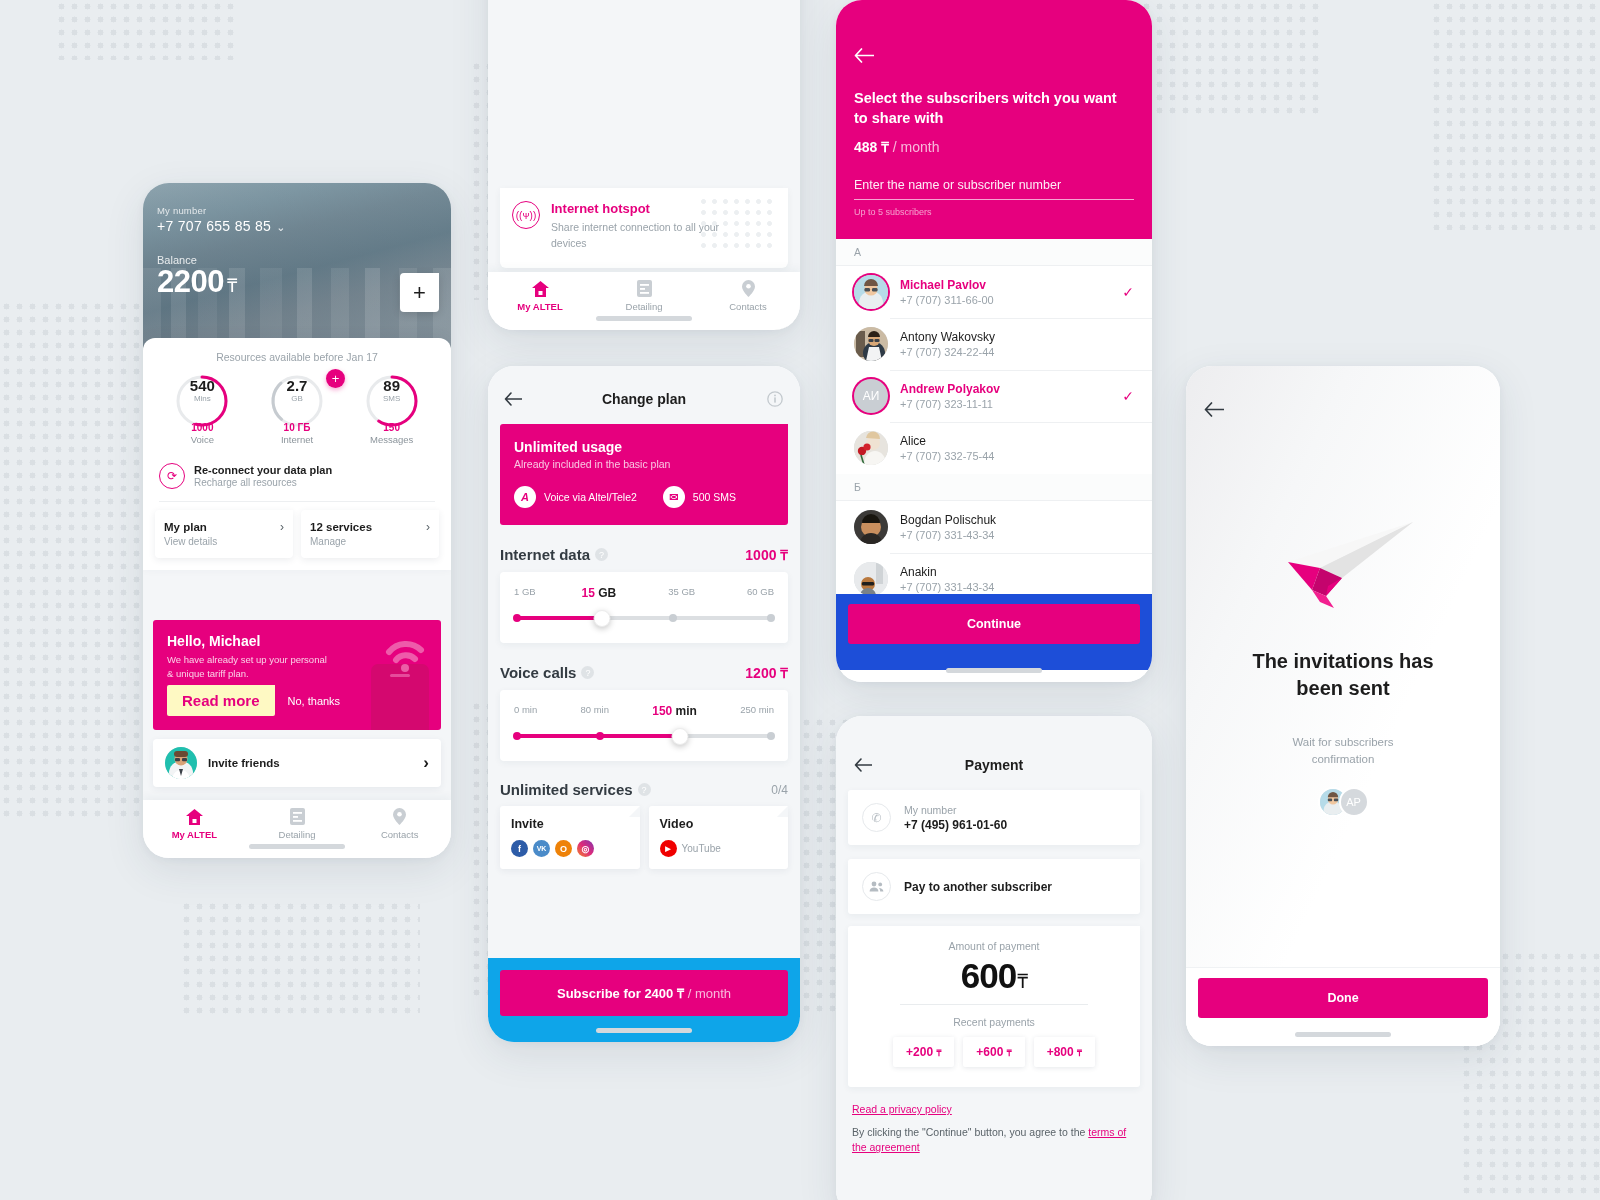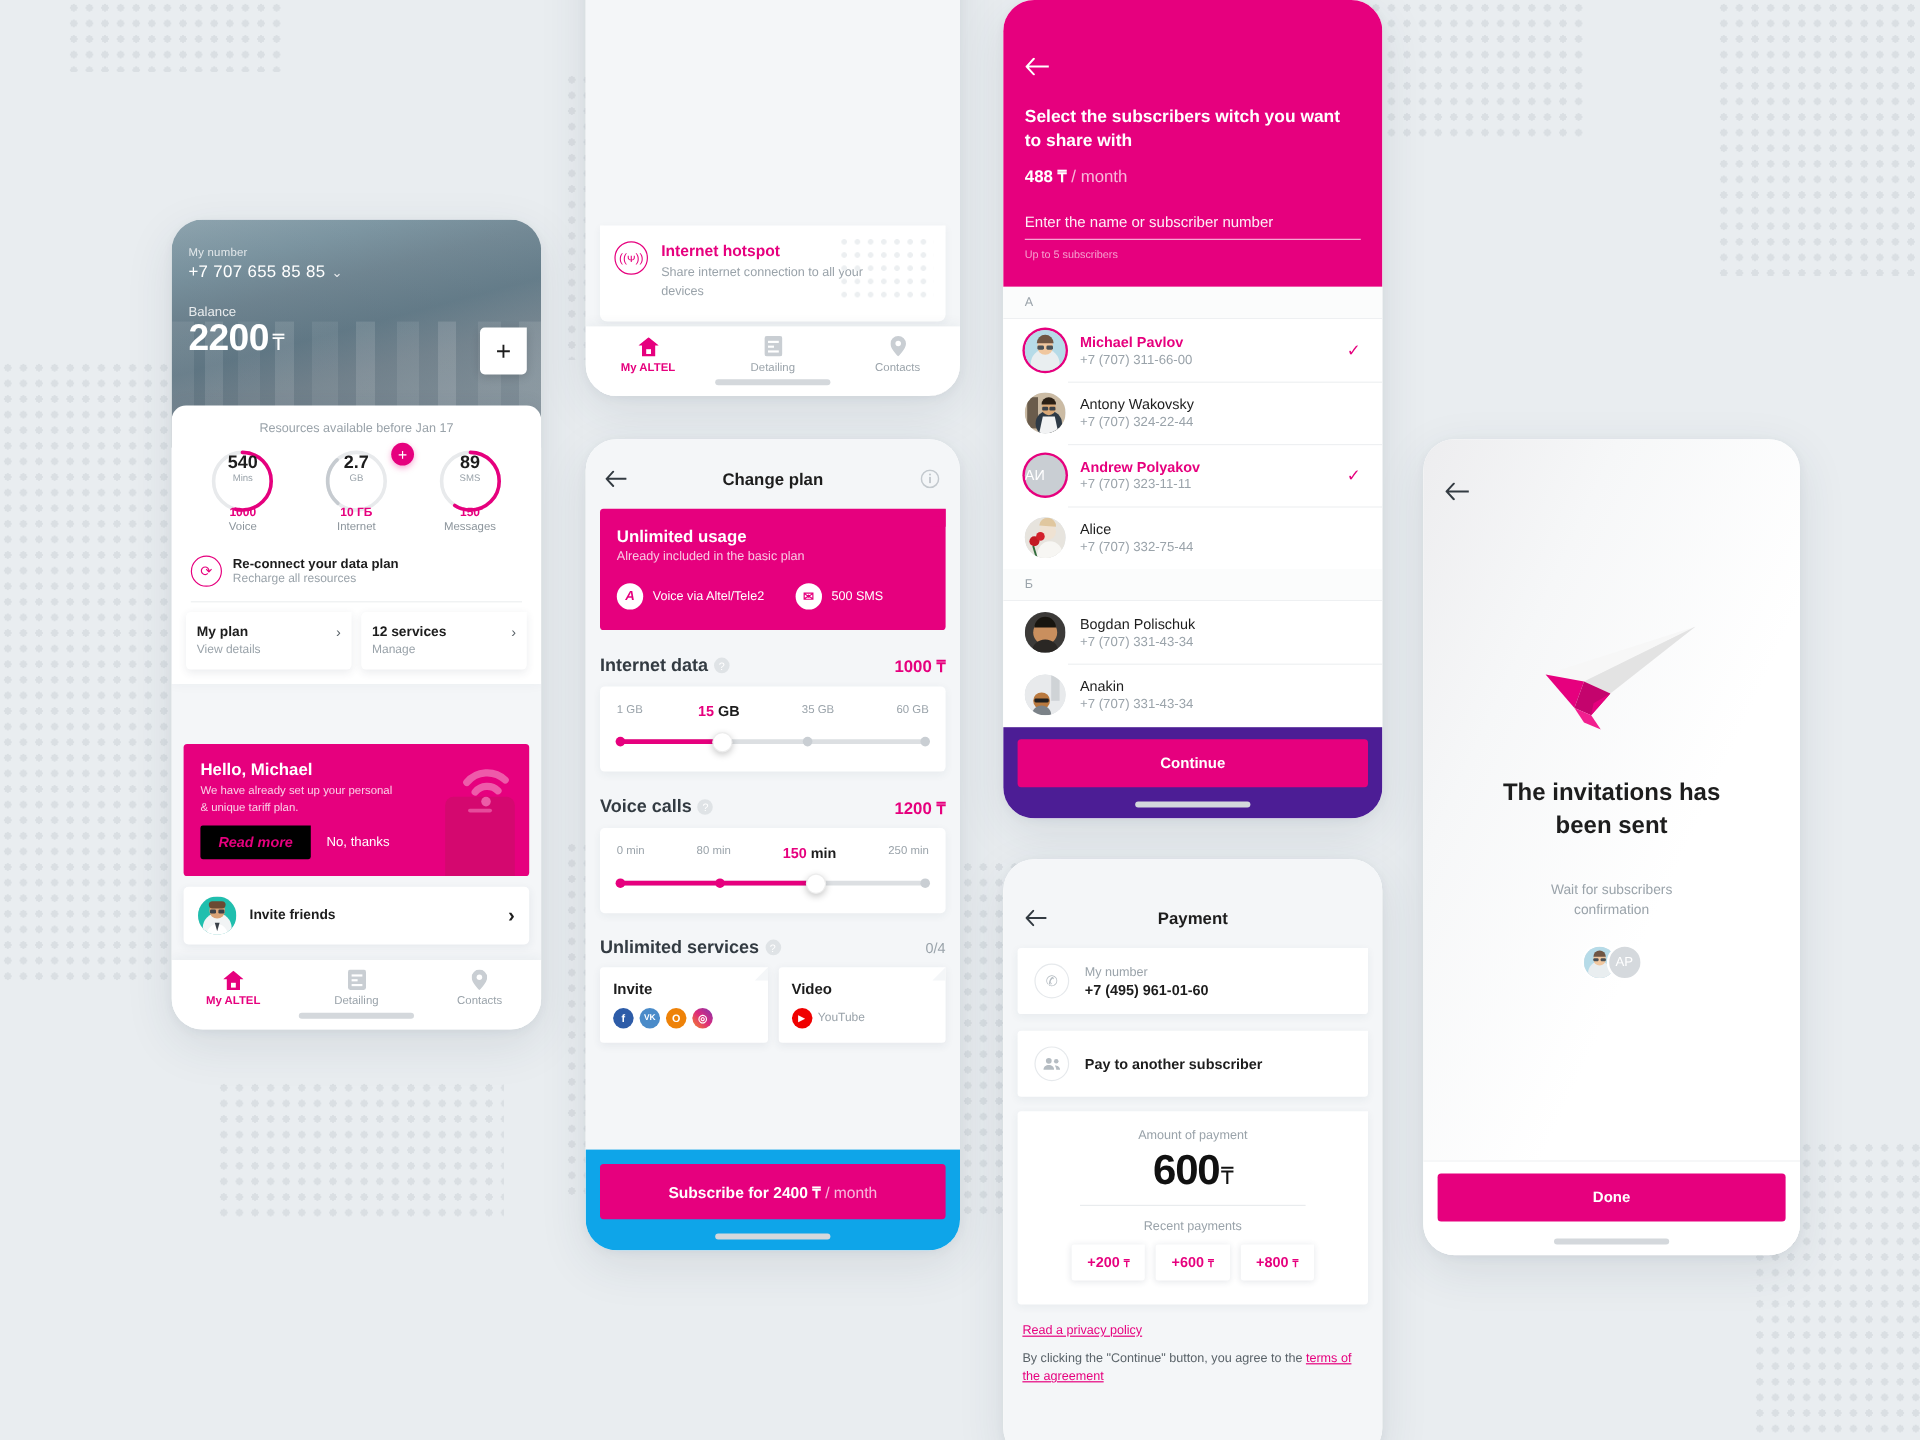--- a/index.html
+++ b/index.html
@@ -97,21 +97,21 @@
   .tile-t { font-size:11.5px; font-weight:700; color:#1d1d1d;}
   .tile-c { font-size:12px; color:#5a6369; }
   .tile-s { font-size:10px; color:#9aa3aa; margin-top:2px;}
   .promo {
     position:absolute; left:10px; top:437px; width:288px; height:110px;
     background:#e6007e; border-radius:3px; overflow:hidden; color:#fff;
   }
   .promo h3 { font-size:14px; font-weight:700; padding:13px 0 0 14px;}
   .promo p { font-size:9.5px; line-height:1.45; color:rgba(255,255,255,.82); padding:4px 0 0 14px; max-width:180px;}
   .promo-btns { position:absolute; left:14px; bottom:14px; display:flex; align-items:center; gap:13px;}
-  .btn-read { background:#000000; color:#e6007e; font-size:12px; font-weight:700; padding:7px 15px; border-radius:2px 0 2px 2px; border:none; cursor:pointer;font-style:italic;}
+  .btn-read { background:#fef9c3; color:#e6007e; font-size:15px; font-weight:700; padding:7px 15px; border-radius:2px 0 2px 2px; border:none; cursor:pointer;}
   .btn-no { background:none; border:none; color:#fff; font-size:11px; cursor:pointer;}
   .promo-art { position:absolute; right:0; bottom:-8px; width:96px; height:118px; }
   .invite {
     position:absolute; left:10px; top:556px; width:288px; height:48px;
     background:#fff; border-radius:4px; box-shadow:0 2px 7px rgba(40,60,80,.07);
     display:flex; align-items:center; padding:0 12px; gap:11px;
   }
   .av { width:32px;height:32px;border-radius:50%;flex:none;overflow:hidden;position:relative;background:#d9dee2;}
   .invite-t { font-size:11.5px; font-weight:700; color:#1d1d1d; flex:1;}
   .navbar {
@@ -184,21 +184,21 @@
   .ss-hint { font-size:9px; color:rgba(255,255,255,.62); margin-top:7px;}
   .al-h { background:#fbfcfc; font-size:10.5px; color:#9aa3aa; padding:7px 18px; border-bottom:1px solid #eef0f2;}
   .ct-row { display:flex; align-items:center; gap:12px; padding:9px 18px; background:#fff; position:relative;}
   .ct-row + .ct-row:before{content:"";position:absolute;left:54px;right:0;top:0;height:1px;background:#eef0f2;}
   .ct-av { width:34px;height:34px;border-radius:50%;flex:none;overflow:hidden;position:relative;background:#d9dee2;}
   .ct-av.sel { box-shadow:0 0 0 2px #e6007e; }
   .ct-n { font-size:12px; font-weight:500; color:#1d1d1d;}
   .ct-n.sel { color:#e6007e; font-weight:700;}
   .ct-ph { font-size:11px; color:#9aa3aa; margin-top:2px;}
   .ct-chk { margin-left:auto; color:#e6007e; font-size:14px; }
-  .cont-bar { position:absolute; left:0; bottom:0; width:100%; background:#4c1d95; padding:10px 12px 26px;}
+  .cont-bar { position:absolute; left:0; bottom:12px; width:100%; background:#1d4ed8; padding:10px 12px 26px;}
   .cont-btn { width:100%; background:#e6007e; color:#fff; border:none; border-radius:3px; padding:13px 0; font-size:12.5px; font-weight:700; cursor:pointer;}
 
   
   #p3b { left:836px; top:716px; width:316px; height:500px; }
   .pay-head { display:flex; align-items:center; padding:38px 16px 0;}
   .pay-t { flex:1; text-align:center; font-size:14px; font-weight:700; color:#1d1d1d;}
   .pay-card { margin:14px 12px 0; background:#fff; border-radius:3px 0 3px 3px; box-shadow:0 2px 7px rgba(40,60,80,.06); padding:13px 14px; display:flex; align-items:center; gap:13px;}
   .pc-ic { width:29px;height:29px;border-radius:50%;border:1.2px solid #e6e9ec;display:flex;align-items:center;justify-content:center;color:#b5bcc2;font-size:12px;flex:none;}
   .pc-l { font-size:10.5px; color:#9aa3aa;}
   .pc-v { font-size:12px; font-weight:700; color:#1d1d1d; margin-top:2px;}
@@ -650,21 +650,21 @@
             <path d="M15 20h10l3 14H12z" fill="#f2f3f4"></path>
           </svg>
         </div>
         <div>
           <div class="ct-n">Antony Wakovsky</div>
           <div class="ct-ph">+7 (707) 324-22-44</div>
         </div>
       </div>
 
       <div class="ct-row">
-        <div class="ct-av sel" style="background:#c9ced3;display:flex;align-items:center;justify-content:flex-start;color:#fff;font-size:12px;">
+        <div class="ct-av sel" style="background:#c9ced3;display:flex;align-items:center;justify-content:center;color:#fff;font-size:12px;">
           <span>АИ</span>
         </div>
         <div>
           <div class="ct-n sel">Andrew Polyakov</div>
           <div class="ct-ph">+7 (707) 323-11-11</div>
         </div>
         <span class="ct-chk">✓</span>
       </div>
 
       <div class="ct-row">

